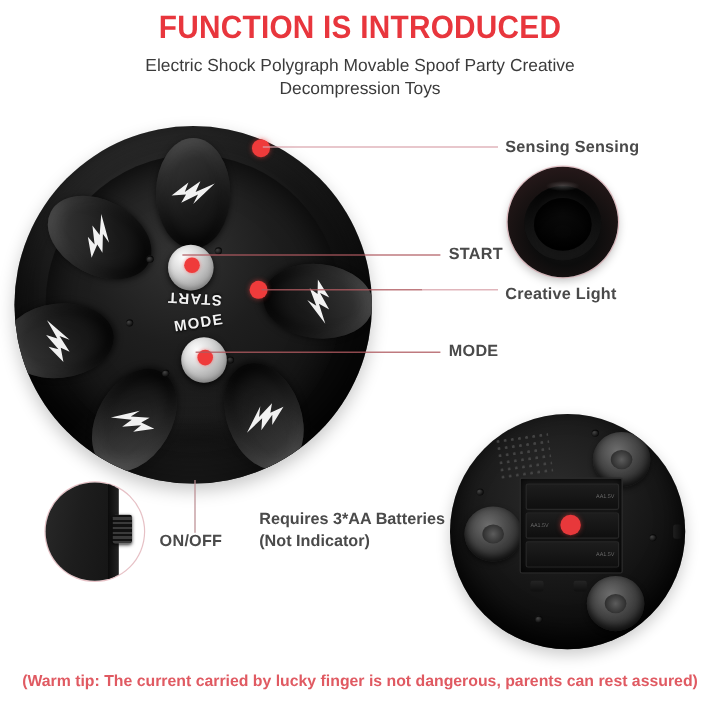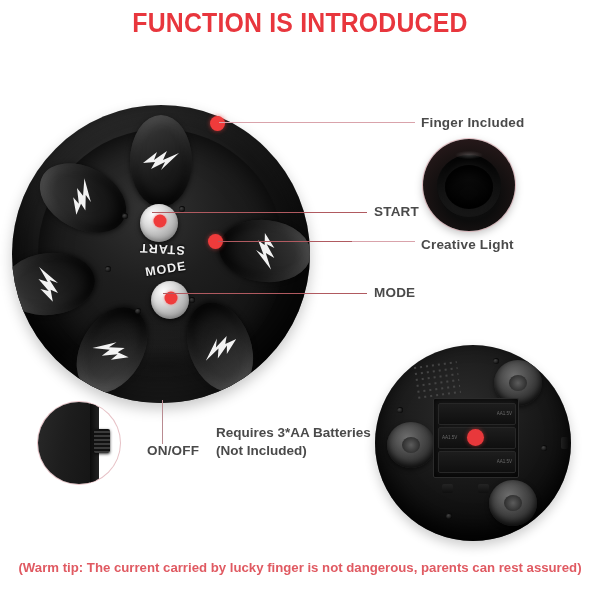--- a/index.html
+++ b/index.html
@@ -223,20 +223,21 @@
     position:absolute;left:0;top:560px;width:600px;text-align:center;
     font-size:13.2px;font-weight:bold;color:#e05a62;
   }
 </style>
 </head>
 <body>
 
 <div id="page">
 
   <div class="title">FUNCTION IS INTRODUCED</div>
+  <div class="subtitle">Electric Shock Polygraph Movable Spoof Party Creative Decompression Toys</div>
 
   <div class="device-wrap">
     <div class="device">
       <div class="plateau"></div>
       <div class="rim-shadow"></div>
 
       <div class="slot" style="left:118px;top:10px;transform:rotate(0deg);">
         <span class="bolt">
           <svg viewBox="0 0 40 26">
               <polygon points="2,15 16,4 13,12 26,3 22,12 38,5 20,22 24,14 10,21 14,14" fill="#f2f2f2"></polygon>
@@ -311,41 +312,41 @@
 
   <div class="lead-dark" style="left:218px;top:241px;width:134px;"></div>
   <div class="lead" style="left:352px;top:241px;width:63px;"></div>
 
   <div class="lead-dark" style="left:163px;top:293px;width:204px;"></div>
 
   <div class="lead-v" style="left:162px;top:400px;height:44px;"></div>
 
   <div class="lead" style="left:378px;top:443px;width:92px;"></div>
 
-  <div class="callout" style="left:421px;top:115px;">Finger Included</div>
+  <div class="callout" style="left:421px;top:115px;">Sensing Sensing</div>
   <div class="callout" style="left:374px;top:204px;">START</div>
   <div class="callout" style="left:421px;top:237px;">Creative Light</div>
   <div class="callout" style="left:374px;top:285px;">MODE</div>
-  <div class="callout" style="left:147px;top:443px;">ON/OFF</div>
+  <div class="callout" style="left:133px;top:443px;">ON/OFF</div>
 
   <div class="inset-fs">
     <div class="cup"></div>
     <div class="cup-inner"></div>
     <div class="hl"></div>
   </div>
 
   <div class="inset-onoff">
     <div class="body"></div>
     <div class="edge"></div>
     <div class="sw"></div>
   </div>
 
   <div class="batt-caption">
     <div>Requires 3*AA Batteries</div>
-    <div>(Not Included)</div>
+    <div>(Not Indicator)</div>
   </div>
 
   <div class="backview">
     <div class="speaker"></div>
 
     <div class="suction" style="left:119px;top:15px;"></div>
     <div class="suction" style="left:12px;top:77px;"></div>
     <div class="suction" style="left:114px;top:135px;"></div>
 
     <div class="batt-box">

